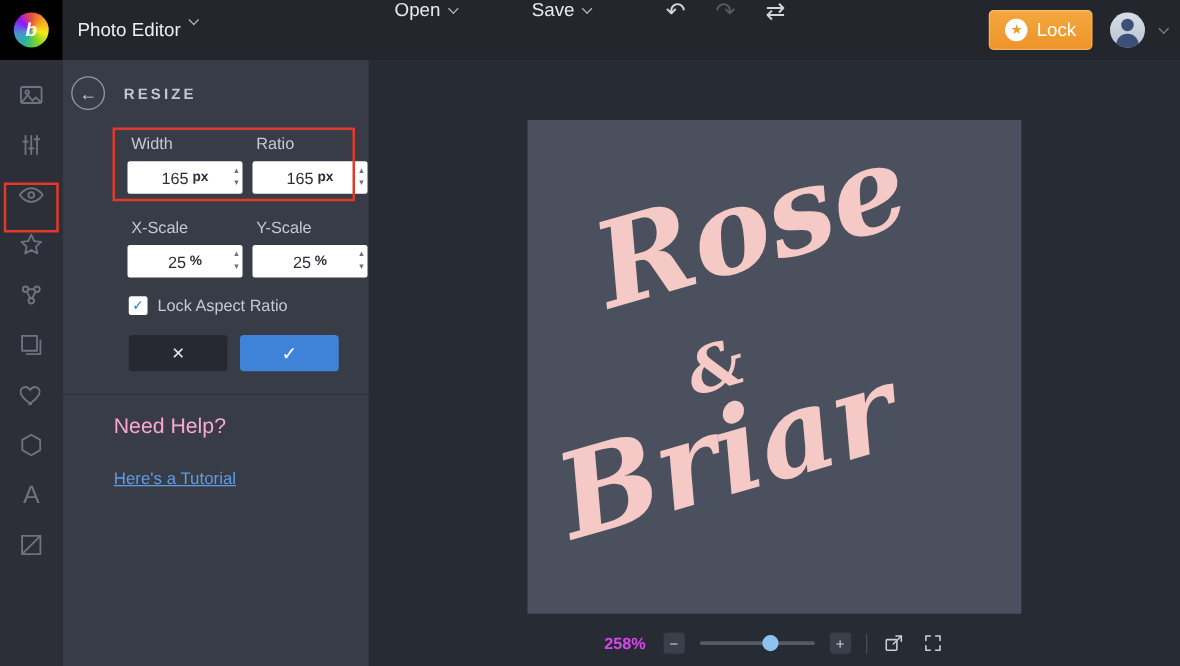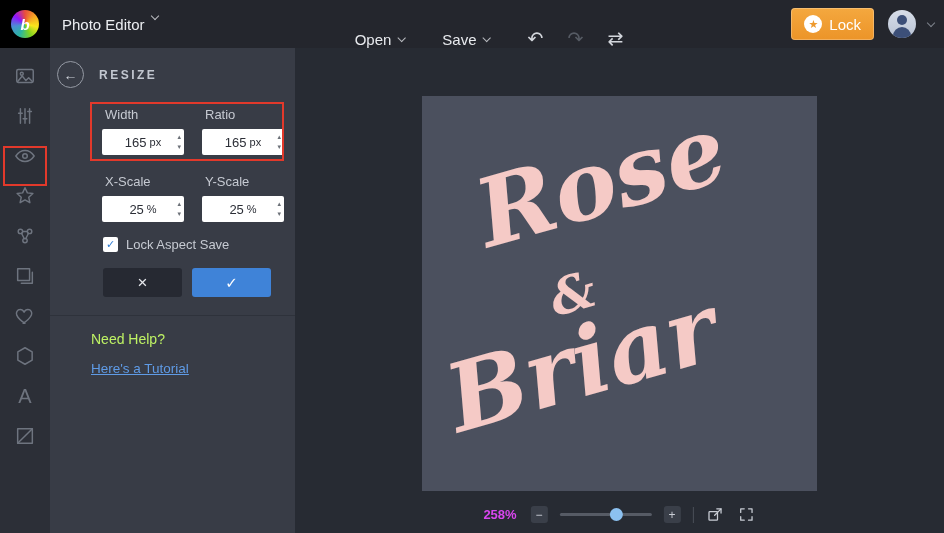--- a/index.html
+++ b/index.html
@@ -8,21 +8,21 @@
 
   
   .topbar { position:absolute; top:0; left:0; right:0; height:48px; background:#24262d; display:flex; align-items:center; z-index:5; }
   .logo-cell { width:50px; height:48px; background:#000; display:flex; align-items:center; justify-content:center; }
   .logo-circle { width:28px; height:28px; border-radius:50%;
     background:conic-gradient(#e94e3c,#f5a623,#f8e71c,#7ed321,#2bb5a0,#4a90d2,#9013fe,#e94e3c);
     display:flex; align-items:center; justify-content:center; }
   .logo-b { color:#fff; font-weight:bold; font-size:15px; font-style:italic; }
   .app-menu { display:flex; align-items:flex-start; color:#eceef2; font-size:15px; margin-left:12px; cursor:pointer; }
   .chev { display:inline-block; width:6px; height:6px; border-right:1.5px solid currentColor; border-bottom:1.5px solid currentColor; transform:rotate(45deg); margin-left:7px; margin-top:-3px; opacity:.75; }
-  .topbar-center { position:absolute; left:50%; top:0; height:48px; transform:translateX(-50%); display:flex; align-items:flex-end; gap:38px;margin-left:17px; }
+  .topbar-center { position:absolute; left:50%; top:0; height:48px; transform:translateX(-50%); display:flex; align-items:flex-start; gap:60px; }
   .menu-item { display:flex; align-items:center; color:#e8eaee; font-size:15px; cursor:pointer; }
   .hist-group { display:flex; align-items:center; gap:24px; font-size:19px; }
   .hist { color:#d3d6dc; cursor:pointer; line-height:1; }
   .hist.disabled { color:#565b64; }
   .topbar-right { position:absolute; right:10px; top:0; height:48px; display:flex; align-items:center; gap:14px; }
   .plus-btn { display:flex; align-items:center; gap:7px; background:linear-gradient(#f4a83f,#ec9428); border-radius:4px; height:32px; padding:0 13px; cursor:pointer; box-shadow:0 0 0 1px rgba(255,255,255,.25) inset; }
   .plus-star { width:18px; height:18px; border-radius:50%; background:#fff; display:flex; align-items:center; justify-content:center; color:#ee9a2e; font-size:11px; line-height:1; }
   .plus-label { color:#fff; font-size:15px; }
   .avatar-wrap { display:flex; align-items:center; gap:5px; cursor:pointer; }
   .avatar { width:28px; height:28px; border-radius:50%; background:linear-gradient(#d7dde8,#b9c3d4); position:relative; overflow:hidden; }
@@ -40,36 +40,36 @@
   .hl-fields { left:90px; top:102px; width:194px; height:59px; }
 
   
   .panel { position:absolute; top:48px; left:50px; bottom:0; width:245px; background:#383c46; z-index:3; }
   .panel-header { display:flex; align-items:center; gap:15px; padding:13px 0 0 7px; }
   .back-btn { width:27px; height:27px; border-radius:50%; border:1.5px solid #959aa4; color:#cfd3da; display:flex; align-items:center; justify-content:center; font-size:14px; cursor:pointer; }
   .panel-title { font-size:12px; font-weight:bold; letter-spacing:2.5px; color:#c2c7d0; }
   .fields-wrap { margin:13px 0 0 40px; width:194px; padding:6px 10px 10px 12px; }
   .grid2 { display:grid; grid-template-columns:80px 80px; column-gap:20px; }
   .field-label { font-size:13px; color:#c6cad2; padding-left:3px; margin-bottom:7px; }
-  .field { position:relative; width:82px; height:26px; background:#fff; border-radius:2px; display:flex; align-items:center; justify-content:center; cursor:text; }
+  .field { position:relative; width:92px; height:26px; background:#fff; border-radius:2px; display:flex; align-items:center; justify-content:center; cursor:text; }
   .field .val { font-size:13px; color:#2c2f37; }
-  .field .unit { font-size:11px; color:#2c2f37; margin-left:3px; }
+  .field .unit { font-size:11px; color:#2c2f37; margin-left:3px;font-weight:bold; }
   .steppers { position:absolute; right:3px; top:2px; display:flex; flex-direction:column; line-height:1; }
   .steppers span { font-size:7px; color:#6b7077; height:10px; display:flex; align-items:center; cursor:pointer; }
   .scale-wrap { margin:9px 0 0 52px; }
   .check-row { display:flex; align-items:center; margin:15px 0 0 53px; cursor:pointer; }
   .checkbox { width:15px; height:15px; background:#fff; border-radius:2px; display:flex; align-items:center; justify-content:center; font-size:11px; font-weight:bold; color:#2e7bd2; }
   .check-label { font-size:13px; color:#c6cad2; margin-left:8px; }
   .btn-row { display:flex; gap:10px; margin:16px 0 0 53px; }
   .btn { width:79px; height:29px; border-radius:3px; display:flex; align-items:center; justify-content:center; cursor:pointer; }
   .btn-cancel { background:#262932; color:#e8eaee; font-size:17px; }
   .btn-confirm { background:#3f83d8; color:#fff; font-size:15px; }
   .panel-divider { height:1px; background:#2e323b; margin:18px 0 0 0; }
-  .help-heading { font-size:14px; color:#bef264; margin:15px 0 0 41px; }
-  .help-link { font-size:13.5px; color:#5f9be6; text-decoration:underline; margin:14px 0 0 41px; display:inline-block; cursor:pointer; }
+  .help-heading { font-size:17px; color:#f9a8d4; margin:15px 0 0 41px; }
+  .help-link { font-size:13.5px; color:#5f9be6; text-decoration:underline; margin:24px 0 0 41px; display:inline-block; cursor:pointer; }
 
   
   .canvas { position:absolute; top:48px; left:295px; right:0; bottom:0; background:#272b33; }
   .artboard { position:absolute; left:127px; top:48px; width:395px; height:395px; background:#4b505e; overflow:hidden; }
   .art-line { position:absolute; color:#f5cac6; font-family:"DejaVu Serif","Liberation Serif",serif; font-style:italic; font-weight:bold; white-space:nowrap; }
   .art-rose { left:52px; top:30px; font-size:94px; transform:rotate(-16deg); }
   .art-amp  { left:128px; top:168px; font-size:50px; transform:rotate(-16deg); }
   .art-briar{ left:22px; top:212px; font-size:94px; transform:rotate(-16deg); }
 
   
@@ -246,21 +246,21 @@
             <span>▾</span>
           </span>
         </div>
       </div>
     </div>
 
     <div class="check-row">
       <span class="checkbox">
           <span>✓</span>
         </span>
-      <span class="check-label">Lock Aspect Save</span>
+      <span class="check-label">Lock Aspect Ratio</span>
     </div>
 
     <div class="btn-row">
       <div class="btn btn-cancel">
           <span>×</span>
         </div>
       <div class="btn btn-confirm">
           <span>✓</span>
         </div>
     </div>

